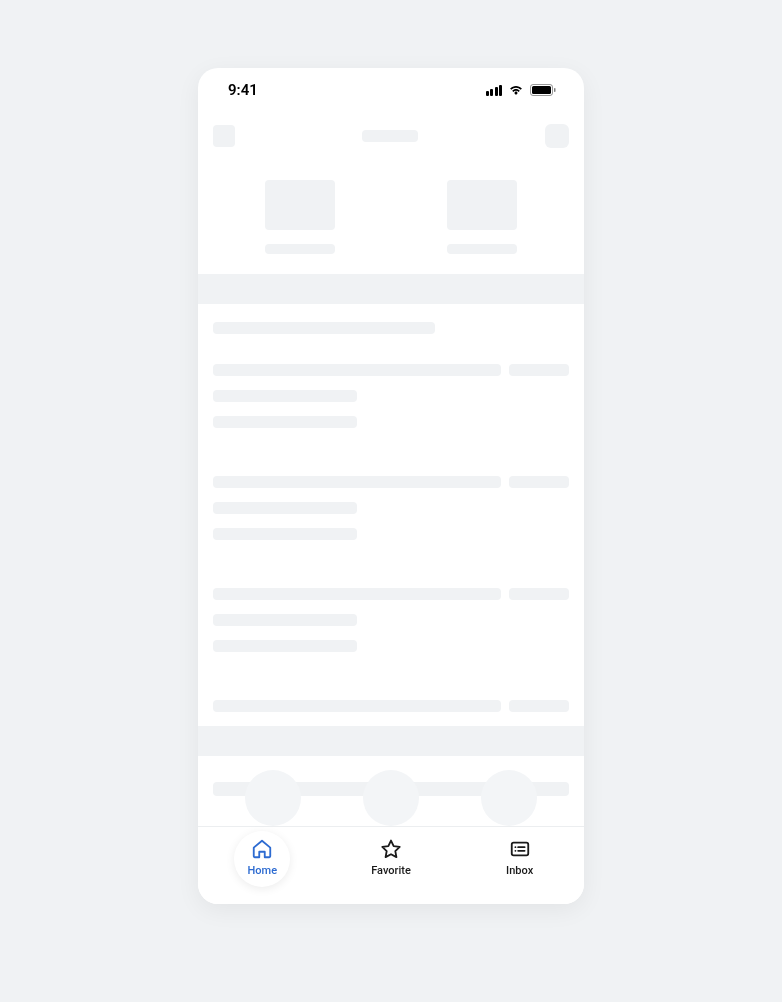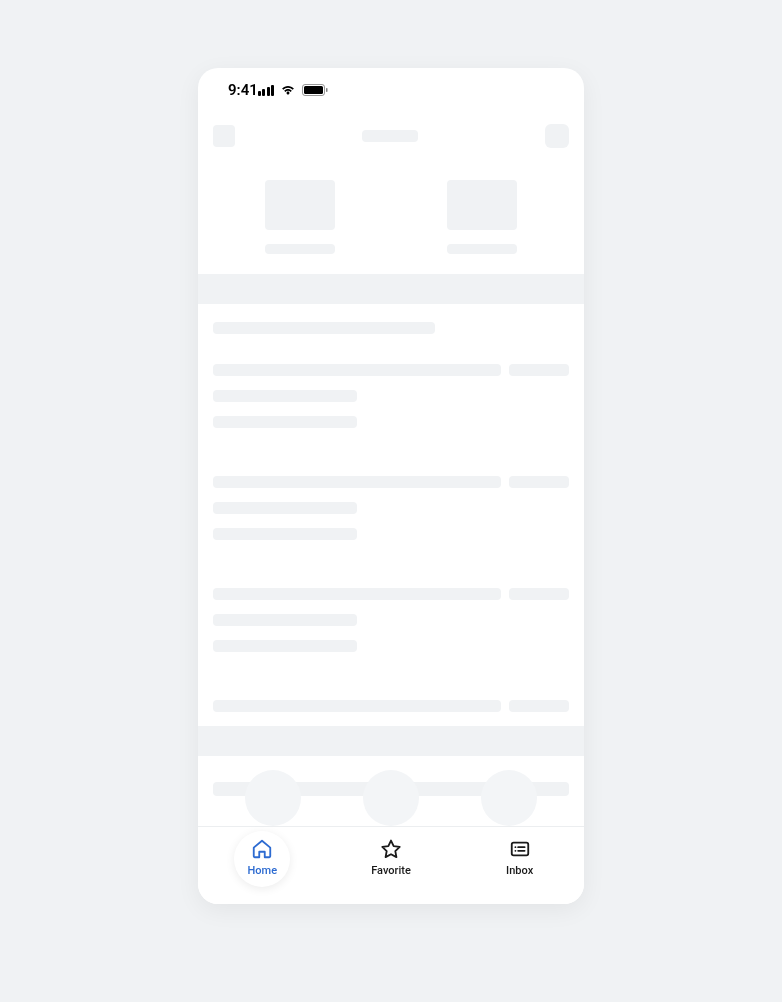--- a/index.html
+++ b/index.html
@@ -22,21 +22,21 @@
     box-shadow: 0 6px 24px rgba(0,0,0,0.06);
     position: relative;
     display: flex;
     flex-direction: column;
   }
   
   .status-bar {
     height: 44px;
     display: flex;
     align-items: center;
-    justify-content: flex-start;
+    justify-content: space-between;
     padding: 0 28px 0 30px;
     font-size: 15px;
     font-weight: 600;
     color: #000;
   }
   .status-right { display: flex; align-items: center; gap: 6px; }
   .signal-bars { display: flex; align-items: flex-end; gap: 1.5px; }
   .signal-bars span { width: 3px; background:#000; border-radius:1px; }
   .signal-bars span:nth-child(1){height:5px;}
   .signal-bars span:nth-child(2){height:7px;}

